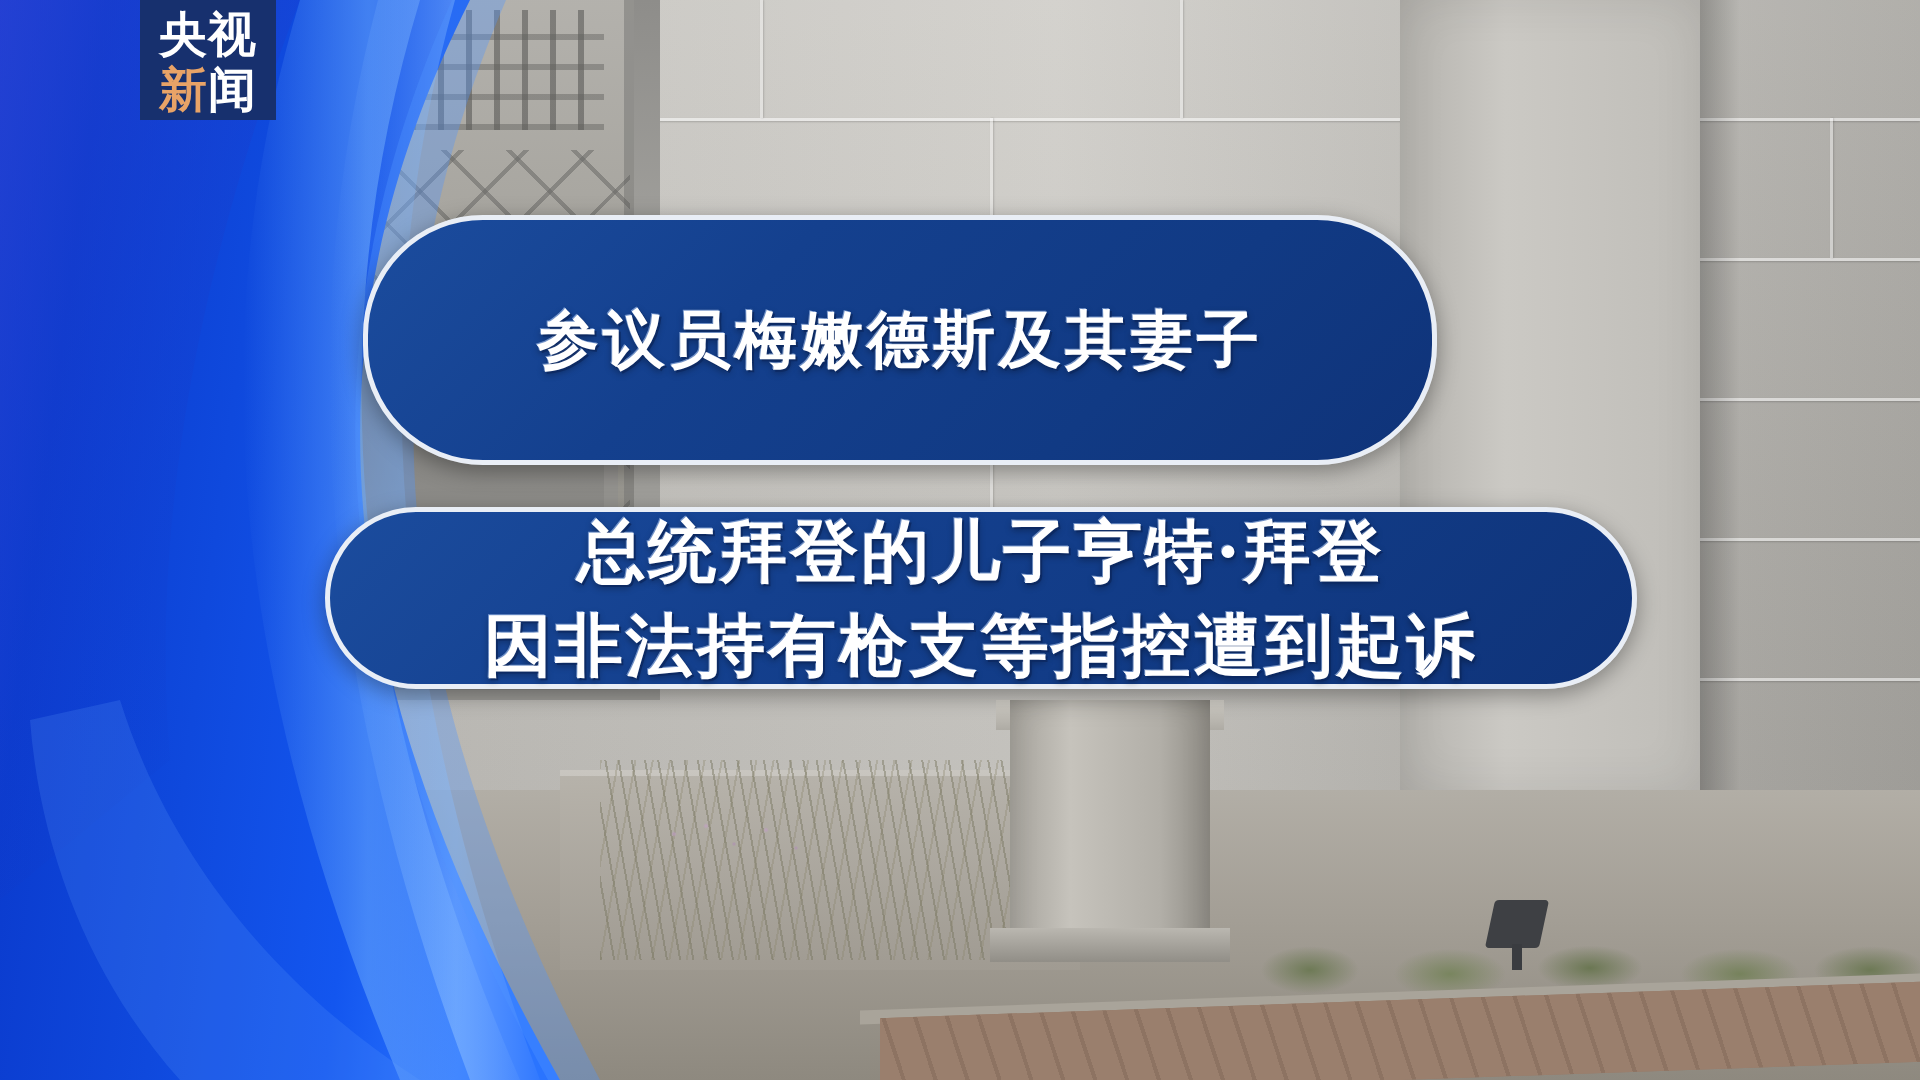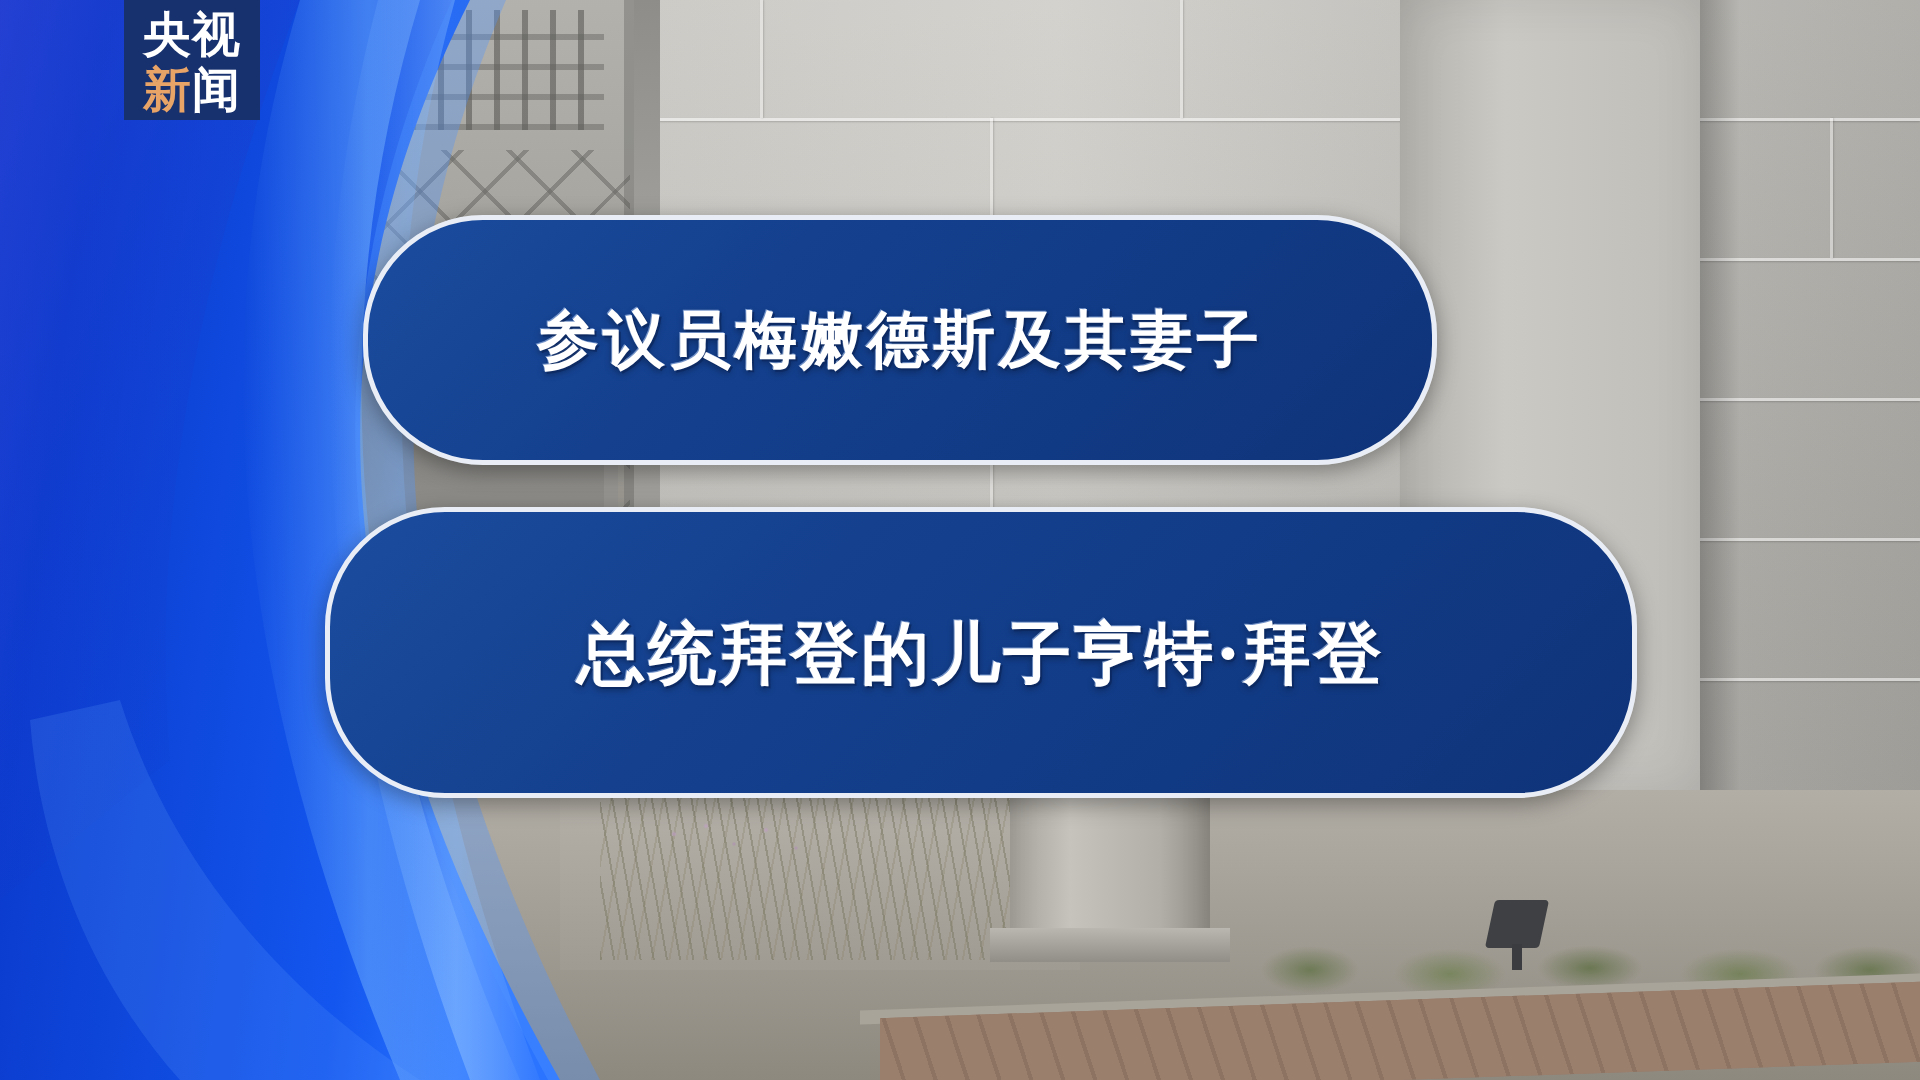--- a/index.html
+++ b/index.html
@@ -150,21 +150,21 @@
   .walk-edge {
     position:absolute; left:860px; top:992px; width:1060px; height:14px;
     background:#a9a49a; transform:skewY(-2deg);
   }
 
   
   .swoosh { position:absolute; left:0; top:0; width:1920px; height:1080px; }
 
   
   .logo {
-    position:absolute; left:124px; top:0px;
+    position:absolute; left:140px; top:0px;
     width:136px; height:120px;
     background:#17306e;
     display:flex; flex-direction:column;
     align-items:center; justify-content:center;
     padding-top:4px;
     z-index:12;
   }
   .logo-row {
     font-family:"DejaVu Sans","Liberation Sans",sans-serif;
     font-weight:900;
@@ -182,21 +182,21 @@
     position:absolute;
     border:5px solid #e9eef6;
     border-radius:120px;
     background:linear-gradient(135deg,#1b4c9e 0%, #14408e 35%, #113a84 70%, #0f3379 100%);
     box-shadow:0 6px 22px rgba(0,0,0,.35);
     display:flex; flex-direction:column;
     align-items:center; justify-content:center;
     z-index:10;
   }
   #card-1 { left:363px; top:215px; width:1074px; height:250px; }
-  #card-2 { left:325px; top:507px; width:1312px; height:291px; }
+  #card-2 { left:325px; top:507px; width:1312px; height:182px; }
 
   .card-line {
     color:#ffffff;
     font-family:"DejaVu Serif","Liberation Serif",serif;
     font-weight:700;
     white-space:nowrap;
     text-shadow:
        2px 2px 0 rgba(12,40,96,.85),
       -1px -1px 0 rgba(190,215,255,.55),
        0 3px 7px rgba(0,0,0,.35);
@@ -310,15 +310,16 @@
       <span class="logo-ch-new">新</span><span class="logo-ch-wen">闻</span>
     </div>
   </div>
 
   <div class="card" id="card-1">
     <div class="card-line">参议员梅嫩德斯及其妻子</div>
   </div>
 
   <div class="card" id="card-2">
     <div class="card-line">总统拜登的儿子亨特·拜登</div>
+    <div class="card-line">因非法持有枪支等指控遭到起诉</div>
   </div>
 
 </div>
 
 </body></html>

